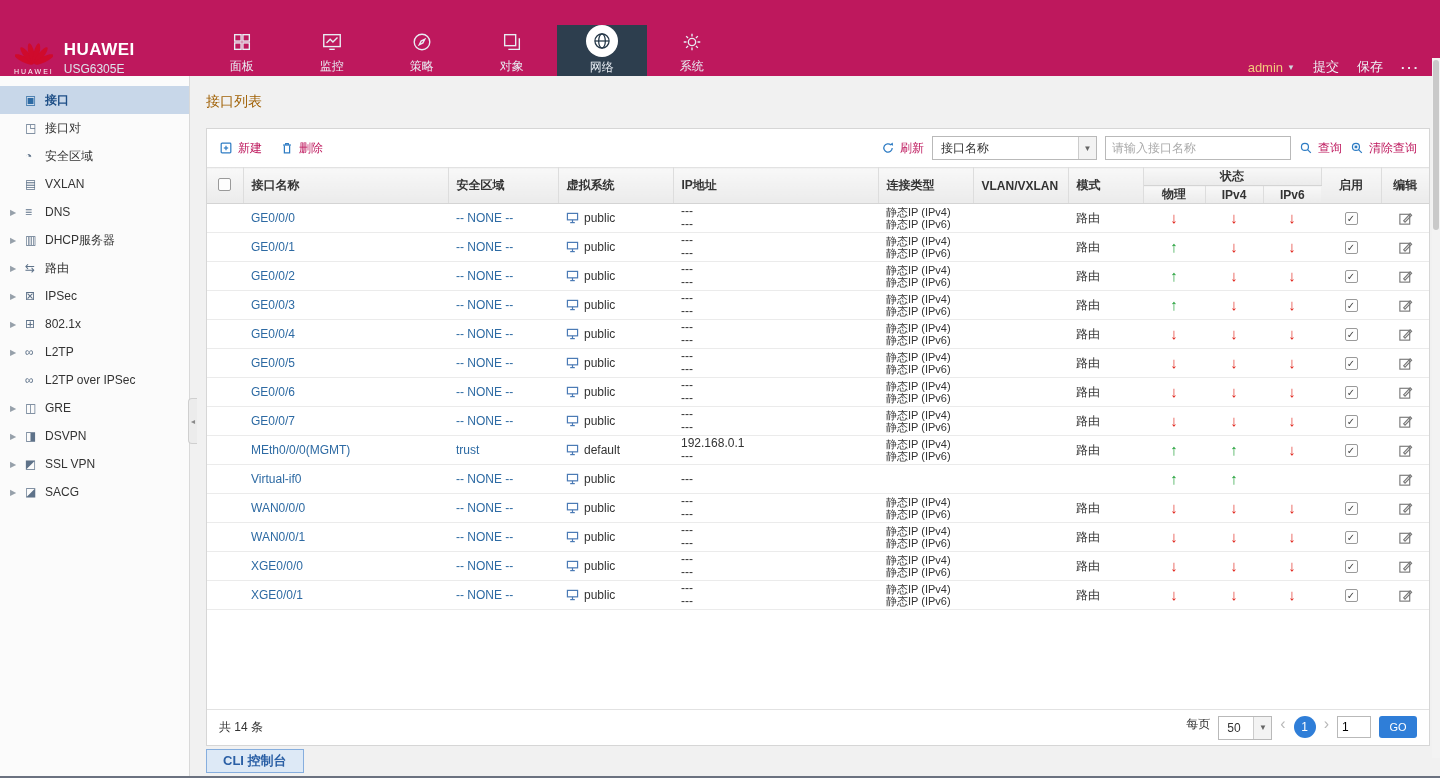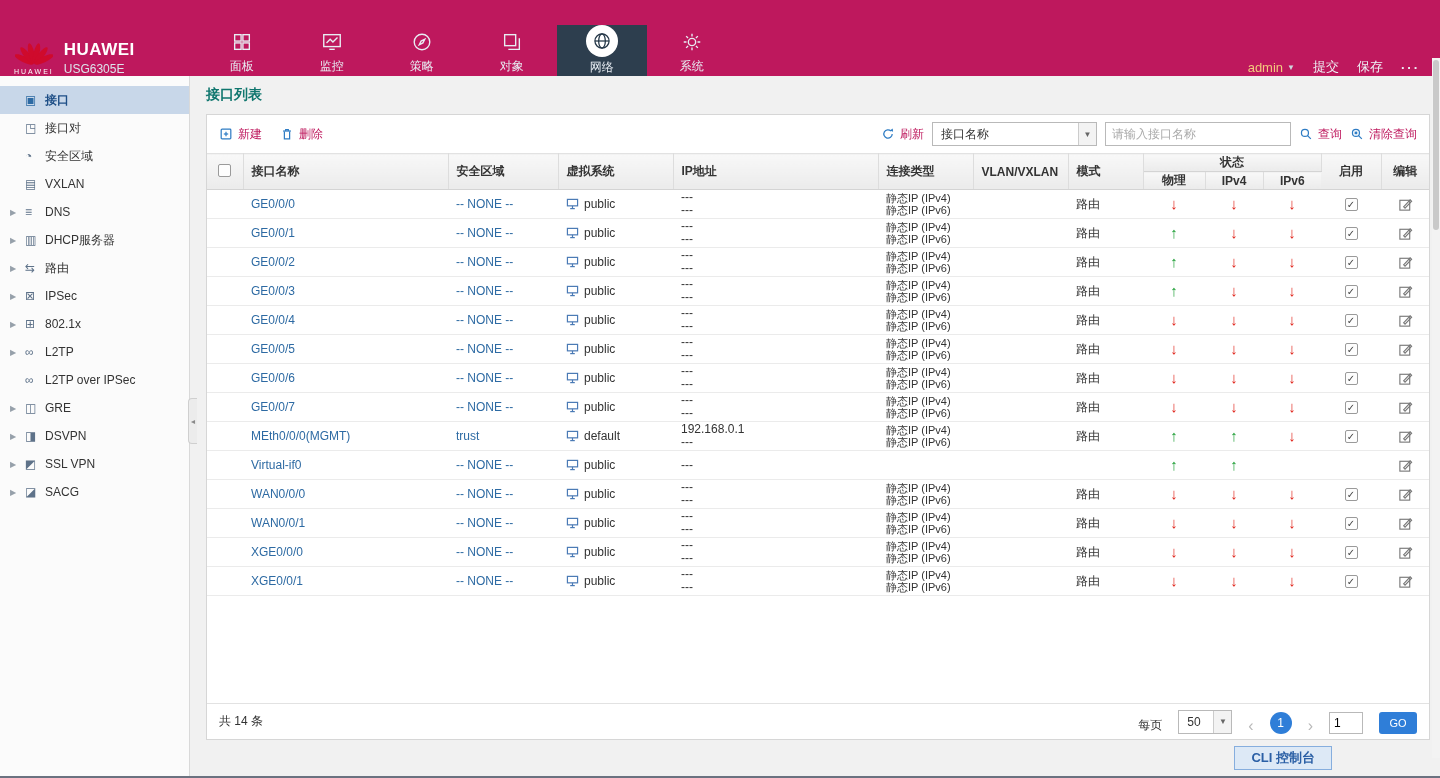--- a/index.html
+++ b/index.html
@@ -34,21 +34,21 @@
   .side-item .tri{width:15px;font-size:8px;color:#96a0aa;flex:none}
   .side-item .ic{width:20px;font-size:12px;color:#5e7289;flex:none}
   .side-item .side-lbl{white-space:nowrap}
   .side-item.selected{background:#c8d7e9;color:#1d4e86;font-weight:bold}
   .side-item.selected .ic{color:#2d6aa3}
   .collapse-handle{position:absolute;right:-8px;top:322px;width:9px;height:46px;background:#ececec;
     border:1px solid #cfcfcf;border-right:none;border-radius:4px 0 0 4px;display:flex;align-items:center;
     justify-content:center;color:#8a8a8a;font-size:7px;z-index:6;cursor:pointer}
 
   .content{flex:1;display:flex;flex-direction:column;padding:0 10px 0 16px;min-width:0}
-  .page-title{height:38px;display:flex;align-items:center;font-weight:bold;font-size:14px;color:#0f766e}
+  .page-title{height:52px;display:flex;align-items:center;font-weight:normal;font-size:14px;color:#a16207}
   .panel{background:#fff;border:1px solid #d6d6d6;flex:1;display:flex;flex-direction:column;min-height:0}
 
   
   .toolbar{height:38px;display:flex;align-items:center;padding:0 12px;gap:18px;flex:none}
   .tb-btn{display:flex;align-items:center;gap:5px;cursor:pointer;color:#2e7cc4}
   .tb-btn .tb-lbl{color:#be185d}
   .tb-ic{width:14px;height:14px;stroke:currentColor;stroke-width:1.4;fill:none;flex:none}
   .tb-right{margin-left:auto;display:flex;align-items:center;gap:8px}
   .select-box{height:24px;border:1px solid #b9b9b9;background:#fff;display:flex;align-items:center;cursor:pointer}
   .select-box .val{padding:0 8px;flex:1;color:#333}
@@ -75,30 +75,30 @@
   .arrow{font-size:15px;font-weight:bold;line-height:1}
   .arrow.up{color:#21a038}
   .arrow.down{color:#e0251b}
   .checkbox{width:13px;height:13px;border:1px solid #9a9a9a;border-radius:2px;background:#fdfdfd;
     display:inline-flex;align-items:center;justify-content:center;font-size:10px;color:#444;cursor:pointer;line-height:1}
   .vsys-ic{width:13px;height:12px;stroke:#4a7ab5;fill:none;stroke-width:1.3;margin-right:5px;vertical-align:-2px}
   .edit-ic{width:15px;height:15px;stroke:#777;fill:none;stroke-width:1.2;cursor:pointer;vertical-align:middle}
 
   
   .panel-footer{height:36px;border-top:1px solid #e2e2e2;display:flex;align-items:center;padding:0 12px;flex:none}
-  .pager{margin-left:auto;display:flex;align-items:flex-end;gap:16px}
+  .pager{margin-left:auto;display:flex;align-items:flex-start;gap:8px}
   .pp-select{width:54px}
   .chev{color:#b9b9b9;font-size:16px;cursor:pointer;line-height:1}
   .pg{width:22px;height:22px;border-radius:50%;background:#2f7ed8;color:#fff;display:flex;align-items:center;
     justify-content:center;font-size:12px;cursor:pointer}
   .jump-input{width:34px;height:22px;border:1px solid #b9b9b9;text-align:left;padding:0 4px;font:inherit}
   .go-btn{height:22px;min-width:38px;background:#2f7ed8;color:#fff;border:none;border-radius:3px;
     font-weight:normal;font-size:11px;cursor:pointer}
 
-  .cli-row{height:36px;display:flex;align-items:center;justify-content:flex-end;padding-right:98px}
+  .cli-row{height:30px;display:flex;align-items:center;padding-right:98px}
   .cli-btn{height:24px;padding:0 16px;background:#dde9f6;border:1px solid #86aede;color:#2a5fa5;
     font-weight:bold;font-size:13px;cursor:pointer}
 
   .copyright{height:38px;background:#6b7280;color:#ececec;display:flex;align-items:center;justify-content:center;font-size:12px}
 
   .vscroll{position:fixed;right:0;top:58px;width:8px;height:700px;background:#f3f3f3;z-index:10}
   .vthumb{position:absolute;top:2px;left:1px;width:6px;height:170px;background:#c9c9c9;border-radius:3px}
 </style>
 </head>
 <body>

